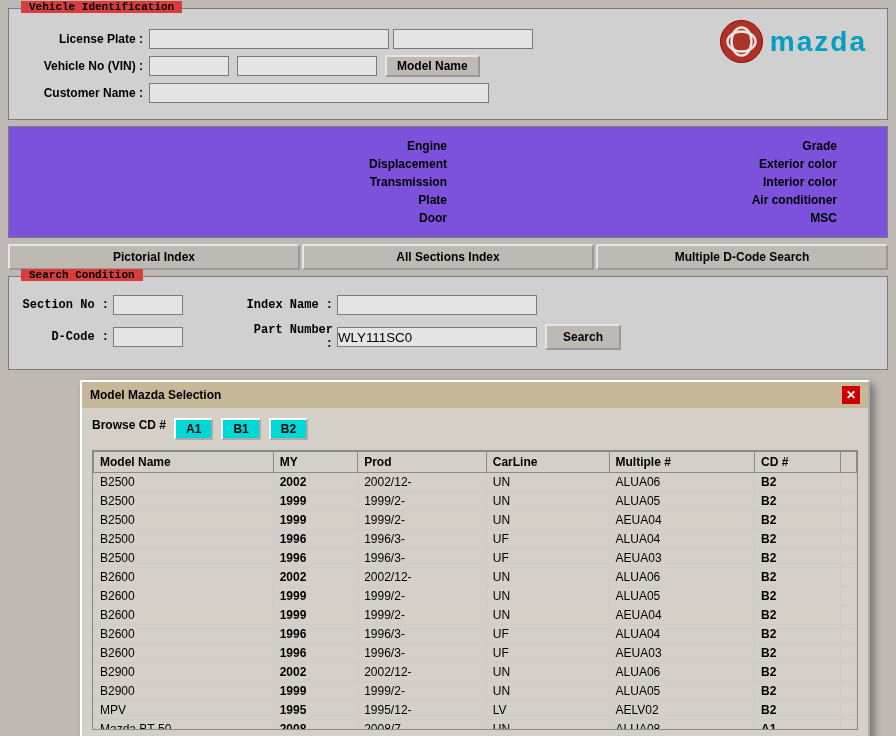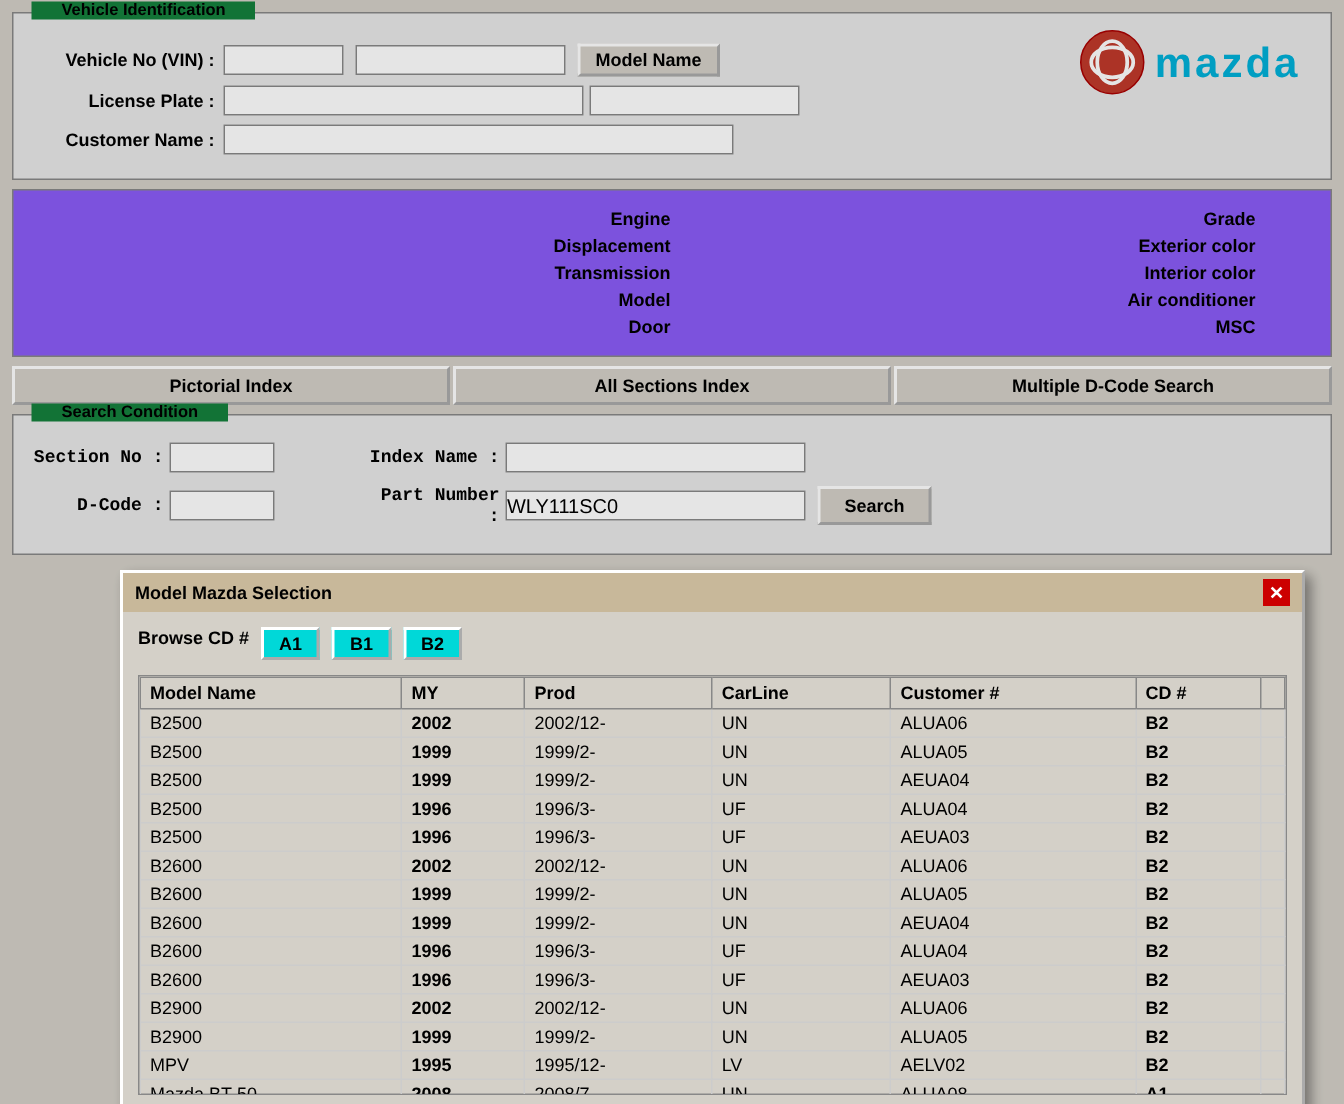--- a/index.html
+++ b/index.html
@@ -21,24 +21,25 @@
       background: #e8e8e8;
       margin-bottom: 6px;
       padding: 10px;
       position: relative;
     }
 
     .section-legend {
       position: absolute;
       top: -8px;
       left: 12px;
-      background: #15803d;
-      padding: 0 20px;
+      background: #ef4444;
+      padding: 0 8px;
       font-size: 11px;
       font-weight: bold;
+      font-family: Liberation Mono, monospace;
     }
 
     .vehicle-form {
       display: flex;
       align-items: flex-start;
     }
 
     .vehicle-fields {
       flex: 1;
       padding-top: 10px;
@@ -333,34 +334,34 @@
   </style>
 </head>
 <body>
 
 <div class="main-container">
 
   <div class="vehicle-section">
     <span class="section-legend">Vehicle Identification</span>
     <div class="vehicle-form">
       <div class="vehicle-fields">
+        <div class="form-row">
+          <span class="form-label">License Plate :</span>
+          <input class="form-input-long" type="text" value="" style="">
+          <input class="form-input-medium" type="text" value="" style="margin-left: 4px;">
+        </div>
         <div class="form-row">
           <span class="form-label">Vehicle No (VIN) :</span>
           <div class="vin-inputs">
             <input class="form-input-short" type="text" value="" style="">
             <input class="form-input-medium" type="text" value="" style="">
           </div>
           <button class="model-name-btn">Model Name</button>
         </div>
         <div class="form-row">
-          <span class="form-label">License Plate :</span>
-          <input class="form-input-long" type="text" value="" style="">
-          <input class="form-input-medium" type="text" value="" style="margin-left: 4px;">
-        </div>
-        <div class="form-row">
           <span class="form-label">Customer Name :</span>
           <input style="width: 340px; height: 20px; border: 1px solid rgb(136, 136, 136);" type="text" value="">
         </div>
       </div>
       <div class="logo-area">
         <div class="mazda-logo">
 
           <svg class="mazda-emblem" viewBox="0 0 45 45" xmlns="http://www.w3.org/2000/svg">
             <circle cx="22.5" cy="22.5" r="21" fill="#c0392b" stroke="#a00" stroke-width="1"></circle>
             <ellipse cx="22.5" cy="22.5" rx="10" ry="14" fill="none" stroke="white" stroke-width="2.5"></ellipse>
@@ -371,21 +372,21 @@
       </div>
     </div>
   </div>
 
   <div class="info-section">
     <div class="info-grid">
       <div class="info-left">
         <span class="info-item">Engine</span>
         <span class="info-item">Displacement</span>
         <span class="info-item">Transmission</span>
-        <span class="info-item">Model</span>
+        <span class="info-item">Plate</span>
         <span class="info-item">Door</span>
       </div>
       <div class="info-right" style="align-items: flex-end; padding-right: 40px;">
         <span class="info-item">Grade</span>
         <span class="info-item">Exterior color</span>
         <span class="info-item">Interior color</span>
         <span class="info-item">Air conditioner</span>
         <span class="info-item">MSC</span>
       </div>
     </div>
@@ -434,21 +435,21 @@
         <button class="cd-btn">B2</button>
       </div>
       <div class="table-container">
         <table class="data-table">
           <thead>
             <tr>
               <th>Model Name</th>
               <th>MY</th>
               <th>Prod</th>
               <th>CarLine</th>
-              <th>Customer #</th>
+              <th>Multiple #</th>
               <th>CD #</th>
               <th style="width:16px;"></th>
             </tr>
           </thead>
           <tbody id="model-table-body">
           <tr>
                 <td>B2500</td>
                 <td style="font-weight: bold;">2002</td>
                 <td>2002/12-</td>
                 <td>UN</td>

